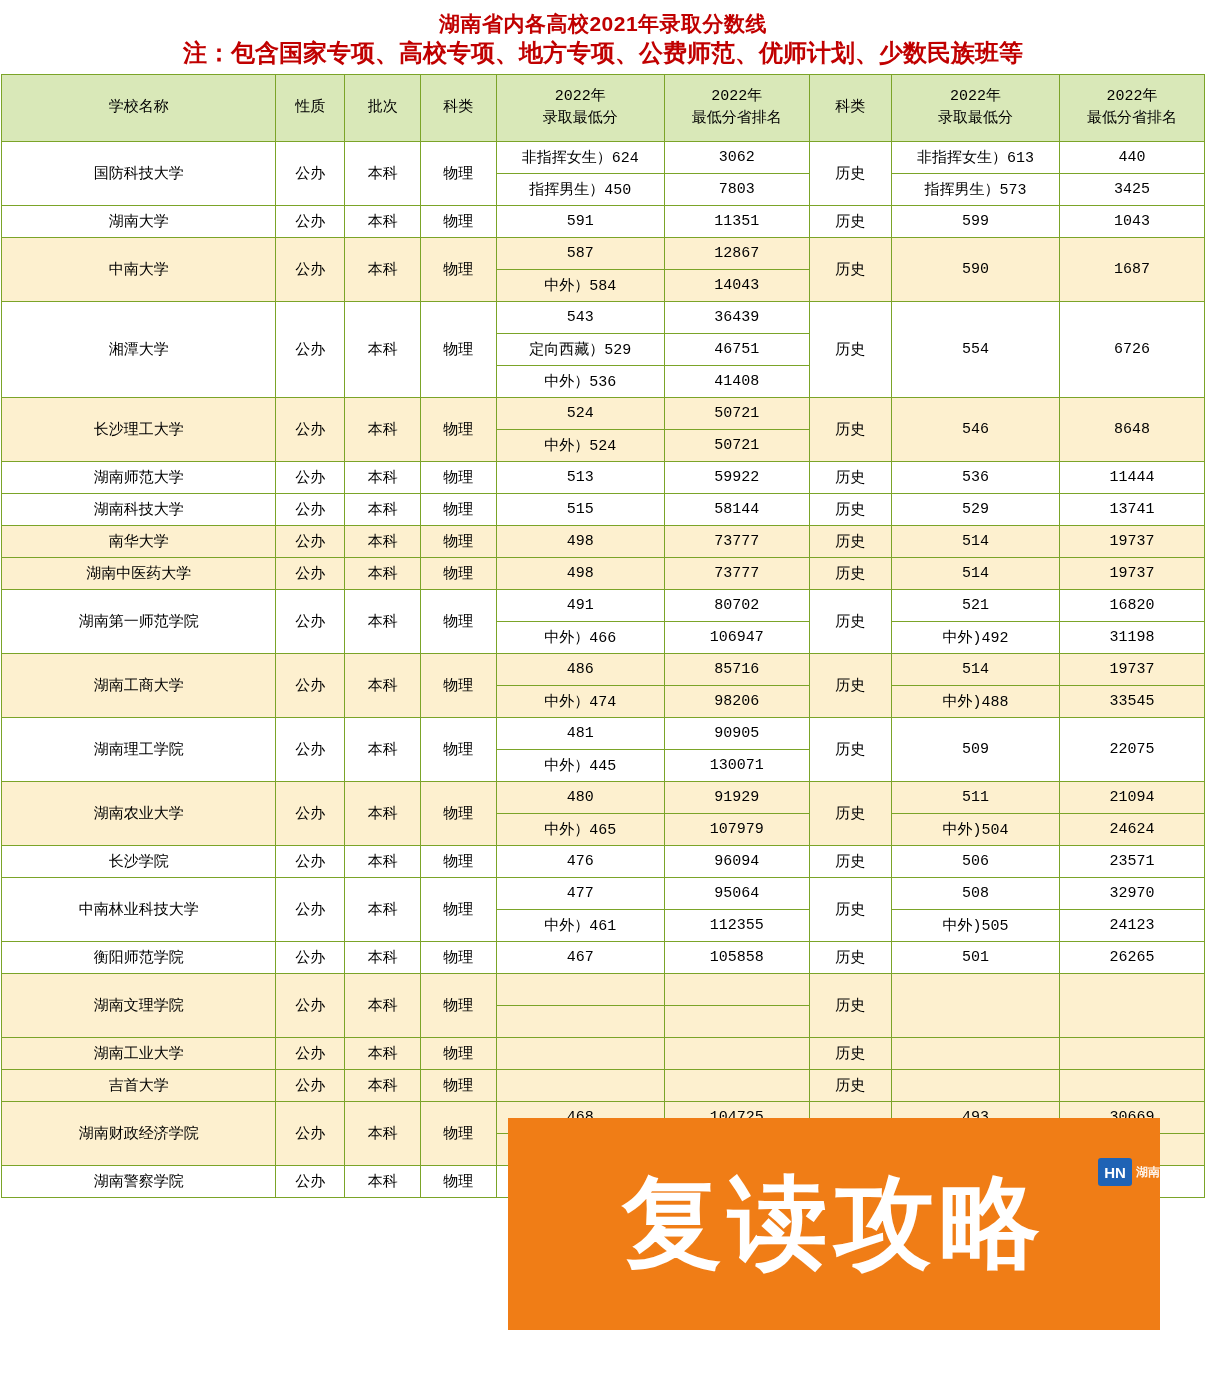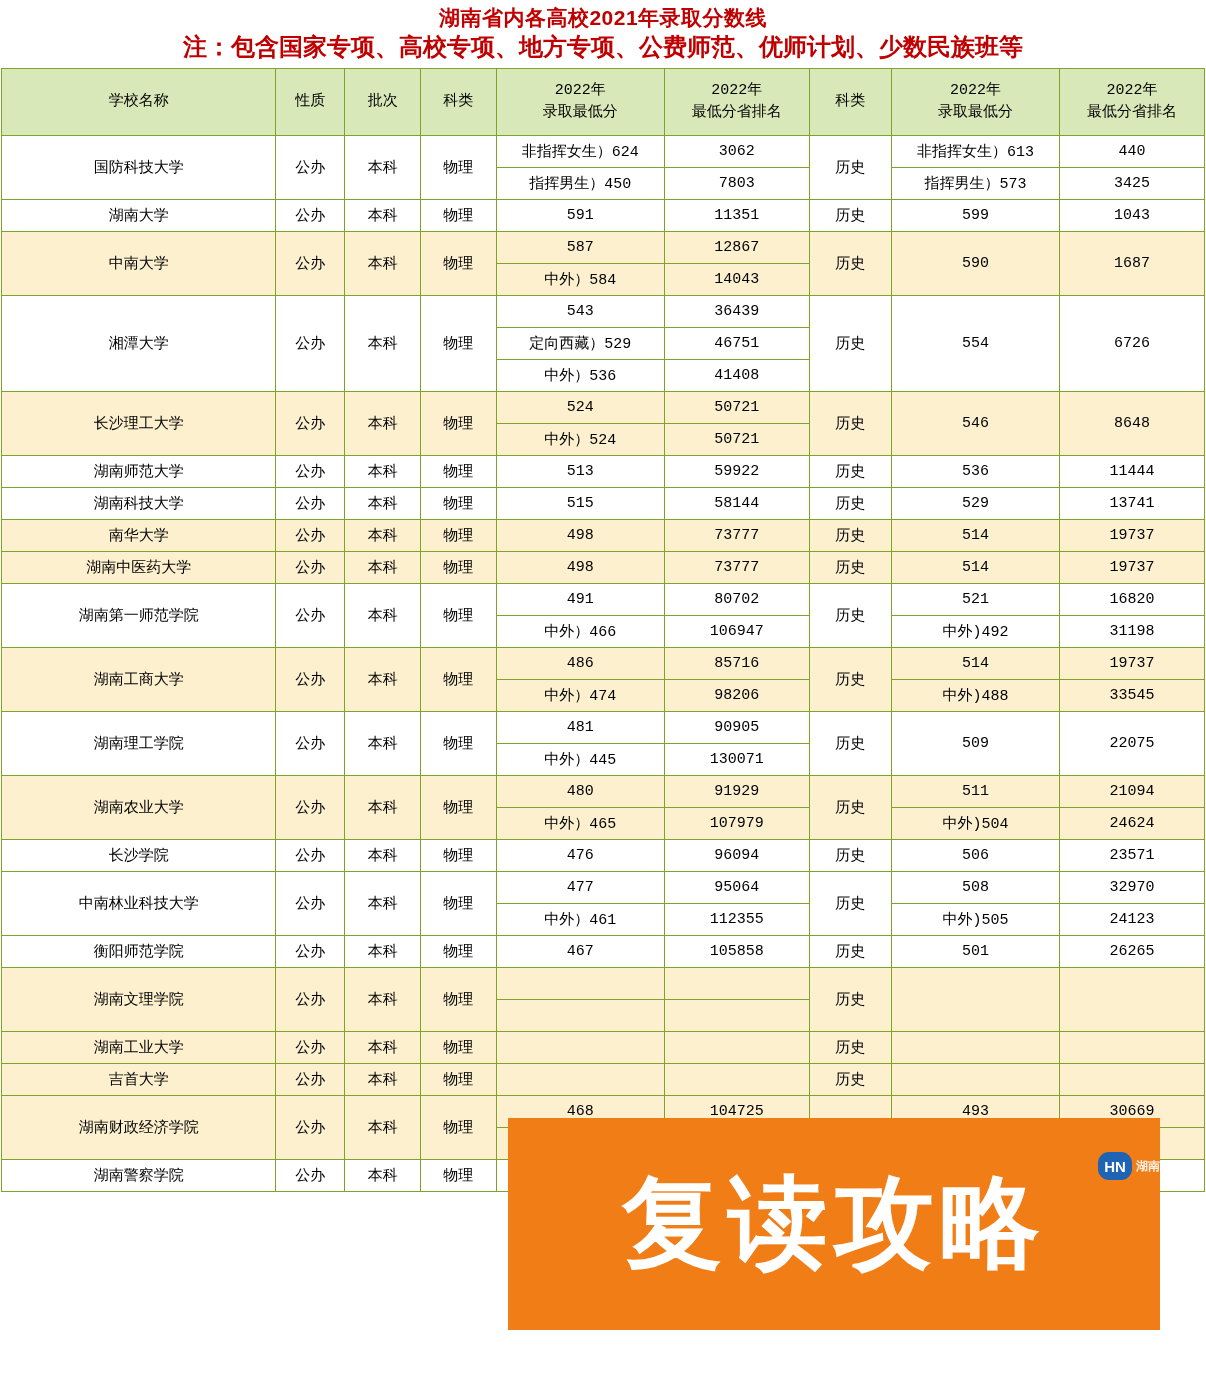--- a/index.html
+++ b/index.html
@@ -13,21 +13,21 @@
     position: relative;
     overflow: hidden;
     font-family: "Liberation Sans", sans-serif;
   }
   .page {
     width: 1206px;
     position: relative;
   }
   .title-block {
     text-align: center;
-    padding-top: 4px;
+    padding-top: 10px;
   }
   .main-title {
     font-size: 21px;
     font-weight: bold;
     color: #c00000;
     letter-spacing: 0.5px;
     line-height: 28px;
   }
   .sub-title {
     font-size: 24px;
@@ -93,21 +93,21 @@
   .logo-square {
     width: 34px;
     height: 28px;
     background: #1f63b5;
     color: #ffffff;
     font-size: 15px;
     font-weight: bold;
     display: flex;
     align-items: center;
     justify-content: center;
-    border-radius: 11px;
+    border-radius: 3px;
   }
   .logo-text {
     color: #ffffff;
     font-size: 12px;
     font-weight: bold;
     opacity: 0.9;
   }
 </style>
 </head>
 <body>

